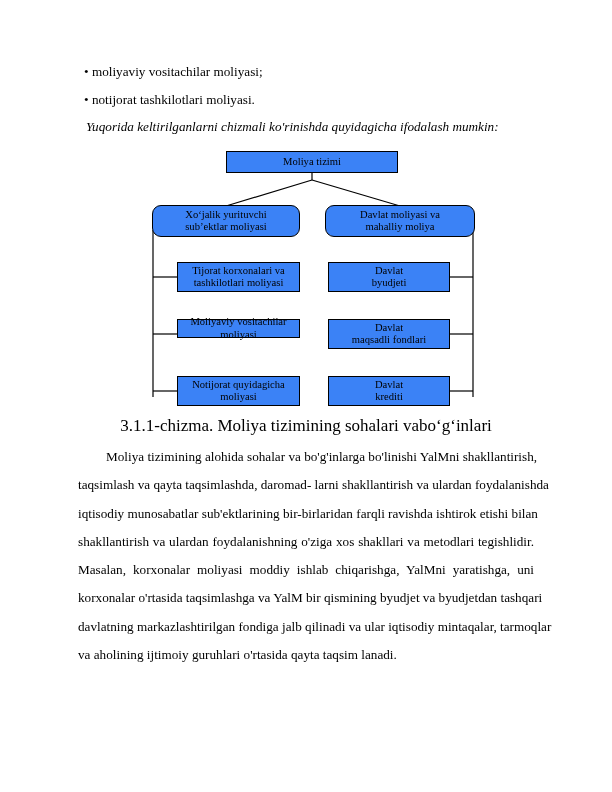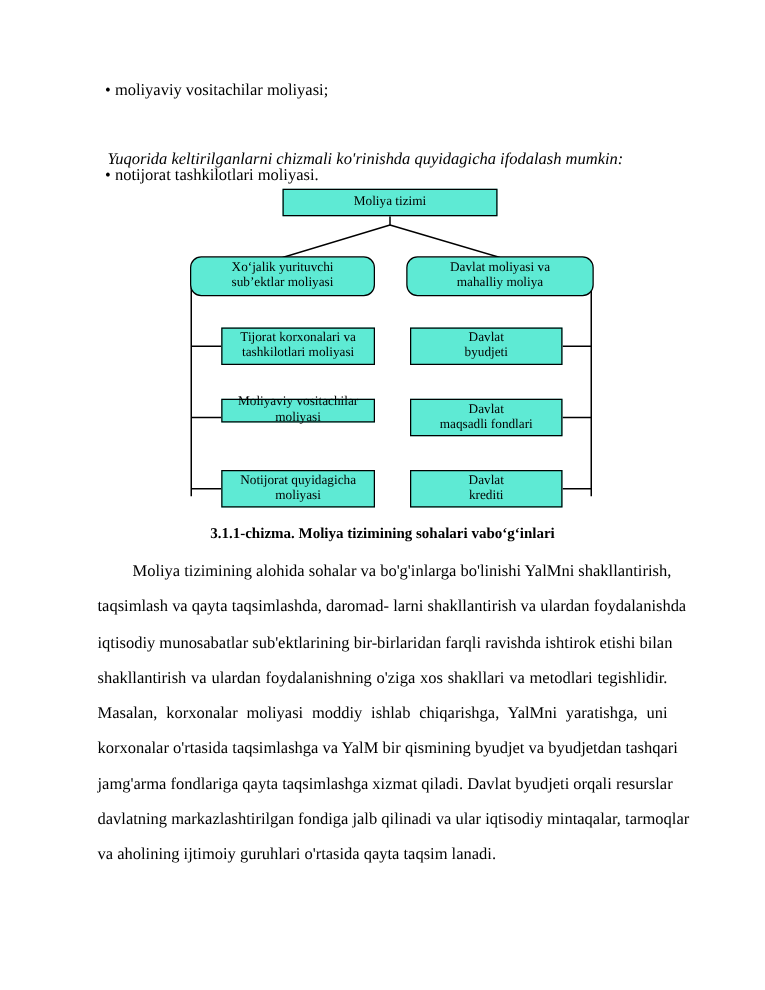--- a/index.html
+++ b/index.html
@@ -25,21 +25,21 @@
 
   
   .bullet-line {
     position: absolute;
     left: 84px;
     font-size: 13.2px;
     line-height: 15px;
     white-space: nowrap;
   }
   .bullet-1 { top: 64px; }
-  .bullet-2 { top: 92px; margin-top: 40px; }
+  .bullet-2 { top: 92px; }
 
   .intro-line {
     position: absolute;
     left: 86px;
     top: 119px;
     font-size: 13.2px;
     line-height: 15px;
     white-space: nowrap;
     font-style: italic;
   }
@@ -55,21 +55,21 @@
   .diagram svg {
     position: absolute;
     left: 0;
     top: 0;
   }
 
   .node {
     position: absolute;
     box-sizing: border-box;
     border: 1.2px solid #000000;
-    background: #5eead4;
+    background: #3b82f6;
     display: flex;
     align-items: center;
     justify-content: center;
     text-align: center;
     font-size: 10.6px;
     line-height: 12.4px;
     padding: 1px 3px;
   }
   .node.rounded {
     border-radius: 9px;
@@ -92,22 +92,22 @@
   #node-r2        { left: 328px; top: 179px; width: 122px; height: 30px; }
   #node-r3        { left: 328px; top: 236px; width: 122px; height: 30px; }
 
   
   .caption {
     position: absolute;
     left: 0;
     top: 418px;
     width: 612px;
     text-align: center;
-    font-size: 12px;
-    font-weight: bold;
+    font-size: 17px;
+    font-weight: normal;
     line-height: 16px;
   }
 
   
   .body-para {
     position: absolute;
     left: 78px;
     top: 443px;
     width: 456px;
   }
@@ -210,18 +210,17 @@
 
   <div class="caption">3.1.1-chizma. Moliya tizimining sohalari vabo‘g‘inlari</div>
 
   <div class="body-para">
     <div class="body-line justified" style="text-indent:28px;">Moliya tizimining alohida sohalar va bo'g'inlarga bo'linishi YalMni shakllantirish,</div>
     <div class="body-line justified">taqsimlash va qayta taqsimlashda, daromad- larni shakllantirish va ulardan foydalanishda</div>
     <div class="body-line justified">iqtisodiy munosabatlar sub'ektlarining bir-birlaridan farqli ravishda ishtirok etishi bilan</div>
     <div class="body-line justified">shakllantirish va ulardan foydalanishning o'ziga xos shakllari va metodlari tegishlidir.</div>
     <div class="body-line justified">Masalan, korxonalar moliyasi moddiy ishlab chiqarishga, YalMni yaratishga, uni</div>
     <div class="body-line justified">korxonalar o'rtasida taqsimlashga va YalM bir qismining byudjet va byudjetdan tashqari</div>
-    <div class="body-line justified">jamg'arma fondlariga qayta taqsimlashga xizmat qiladi. Davlat byudjeti orqali resurslar</div>
     <div class="body-line justified">davlatning markazlashtirilgan fondiga jalb qilinadi va ular iqtisodiy mintaqalar, tarmoqlar</div>
     <div class="body-line">va aholining ijtimoiy guruhlari o'rtasida qayta taqsim lanadi.</div>
   </div>
 
 </div>
 
 </body></html>

